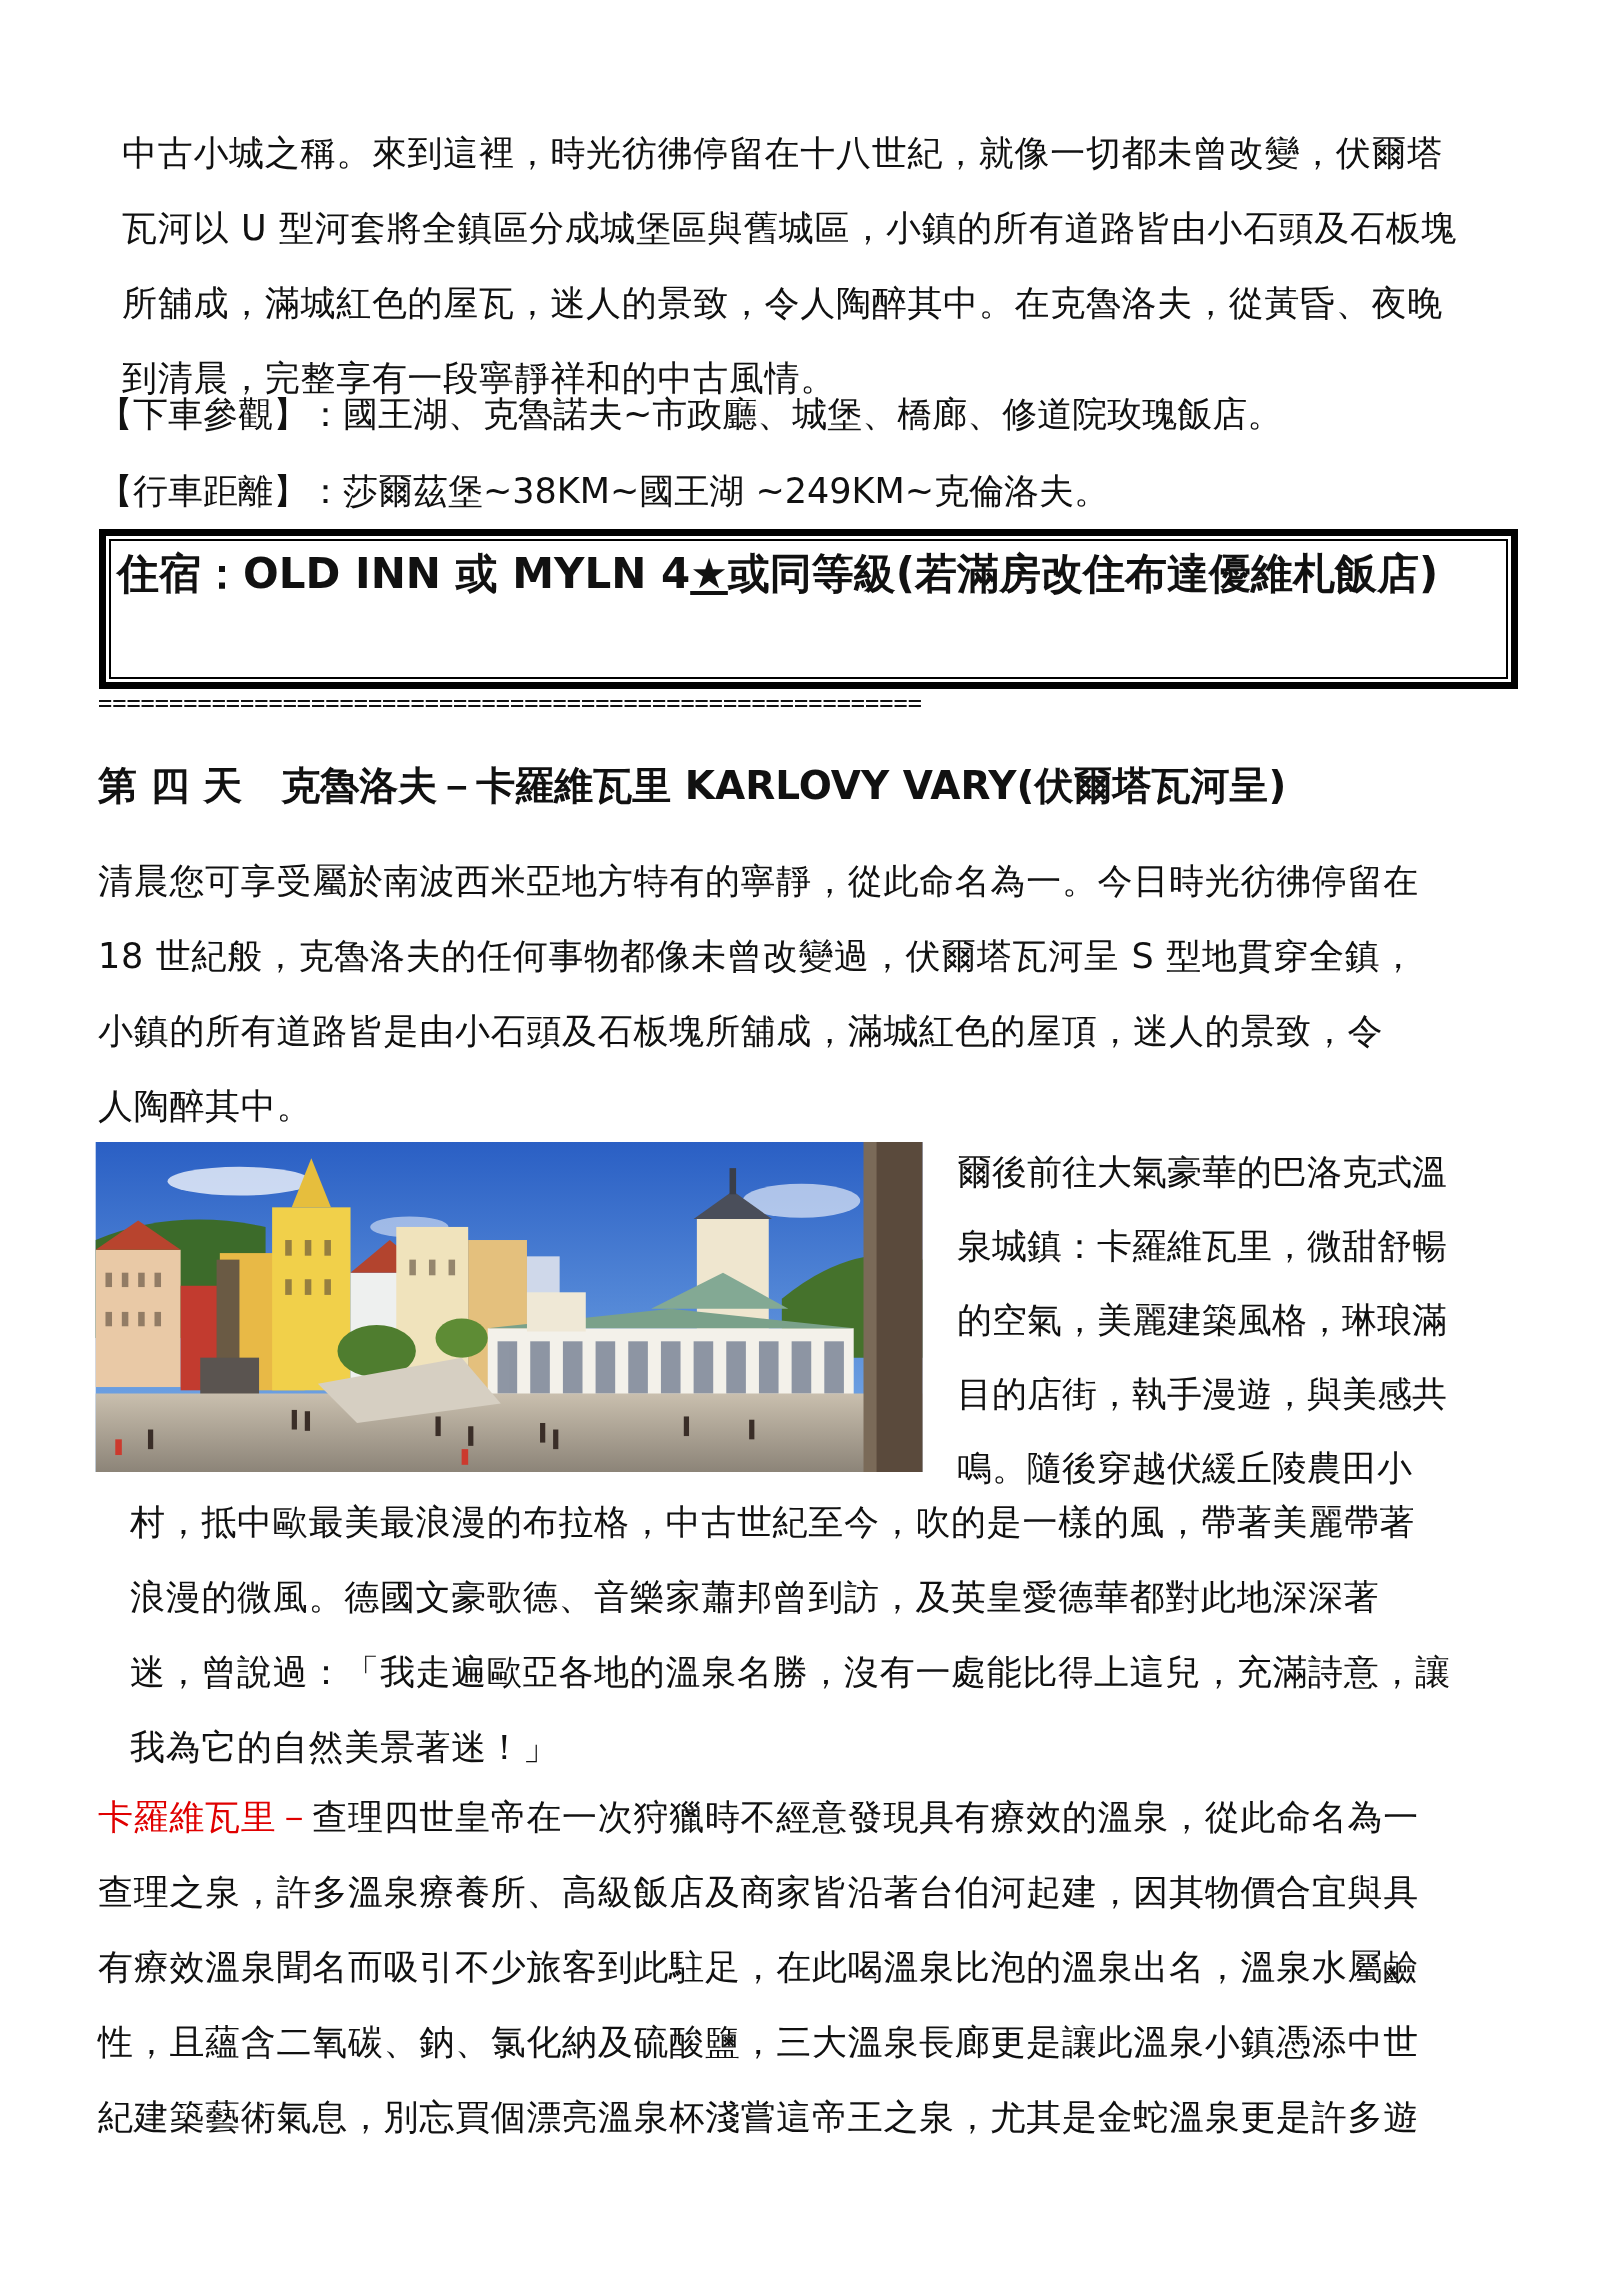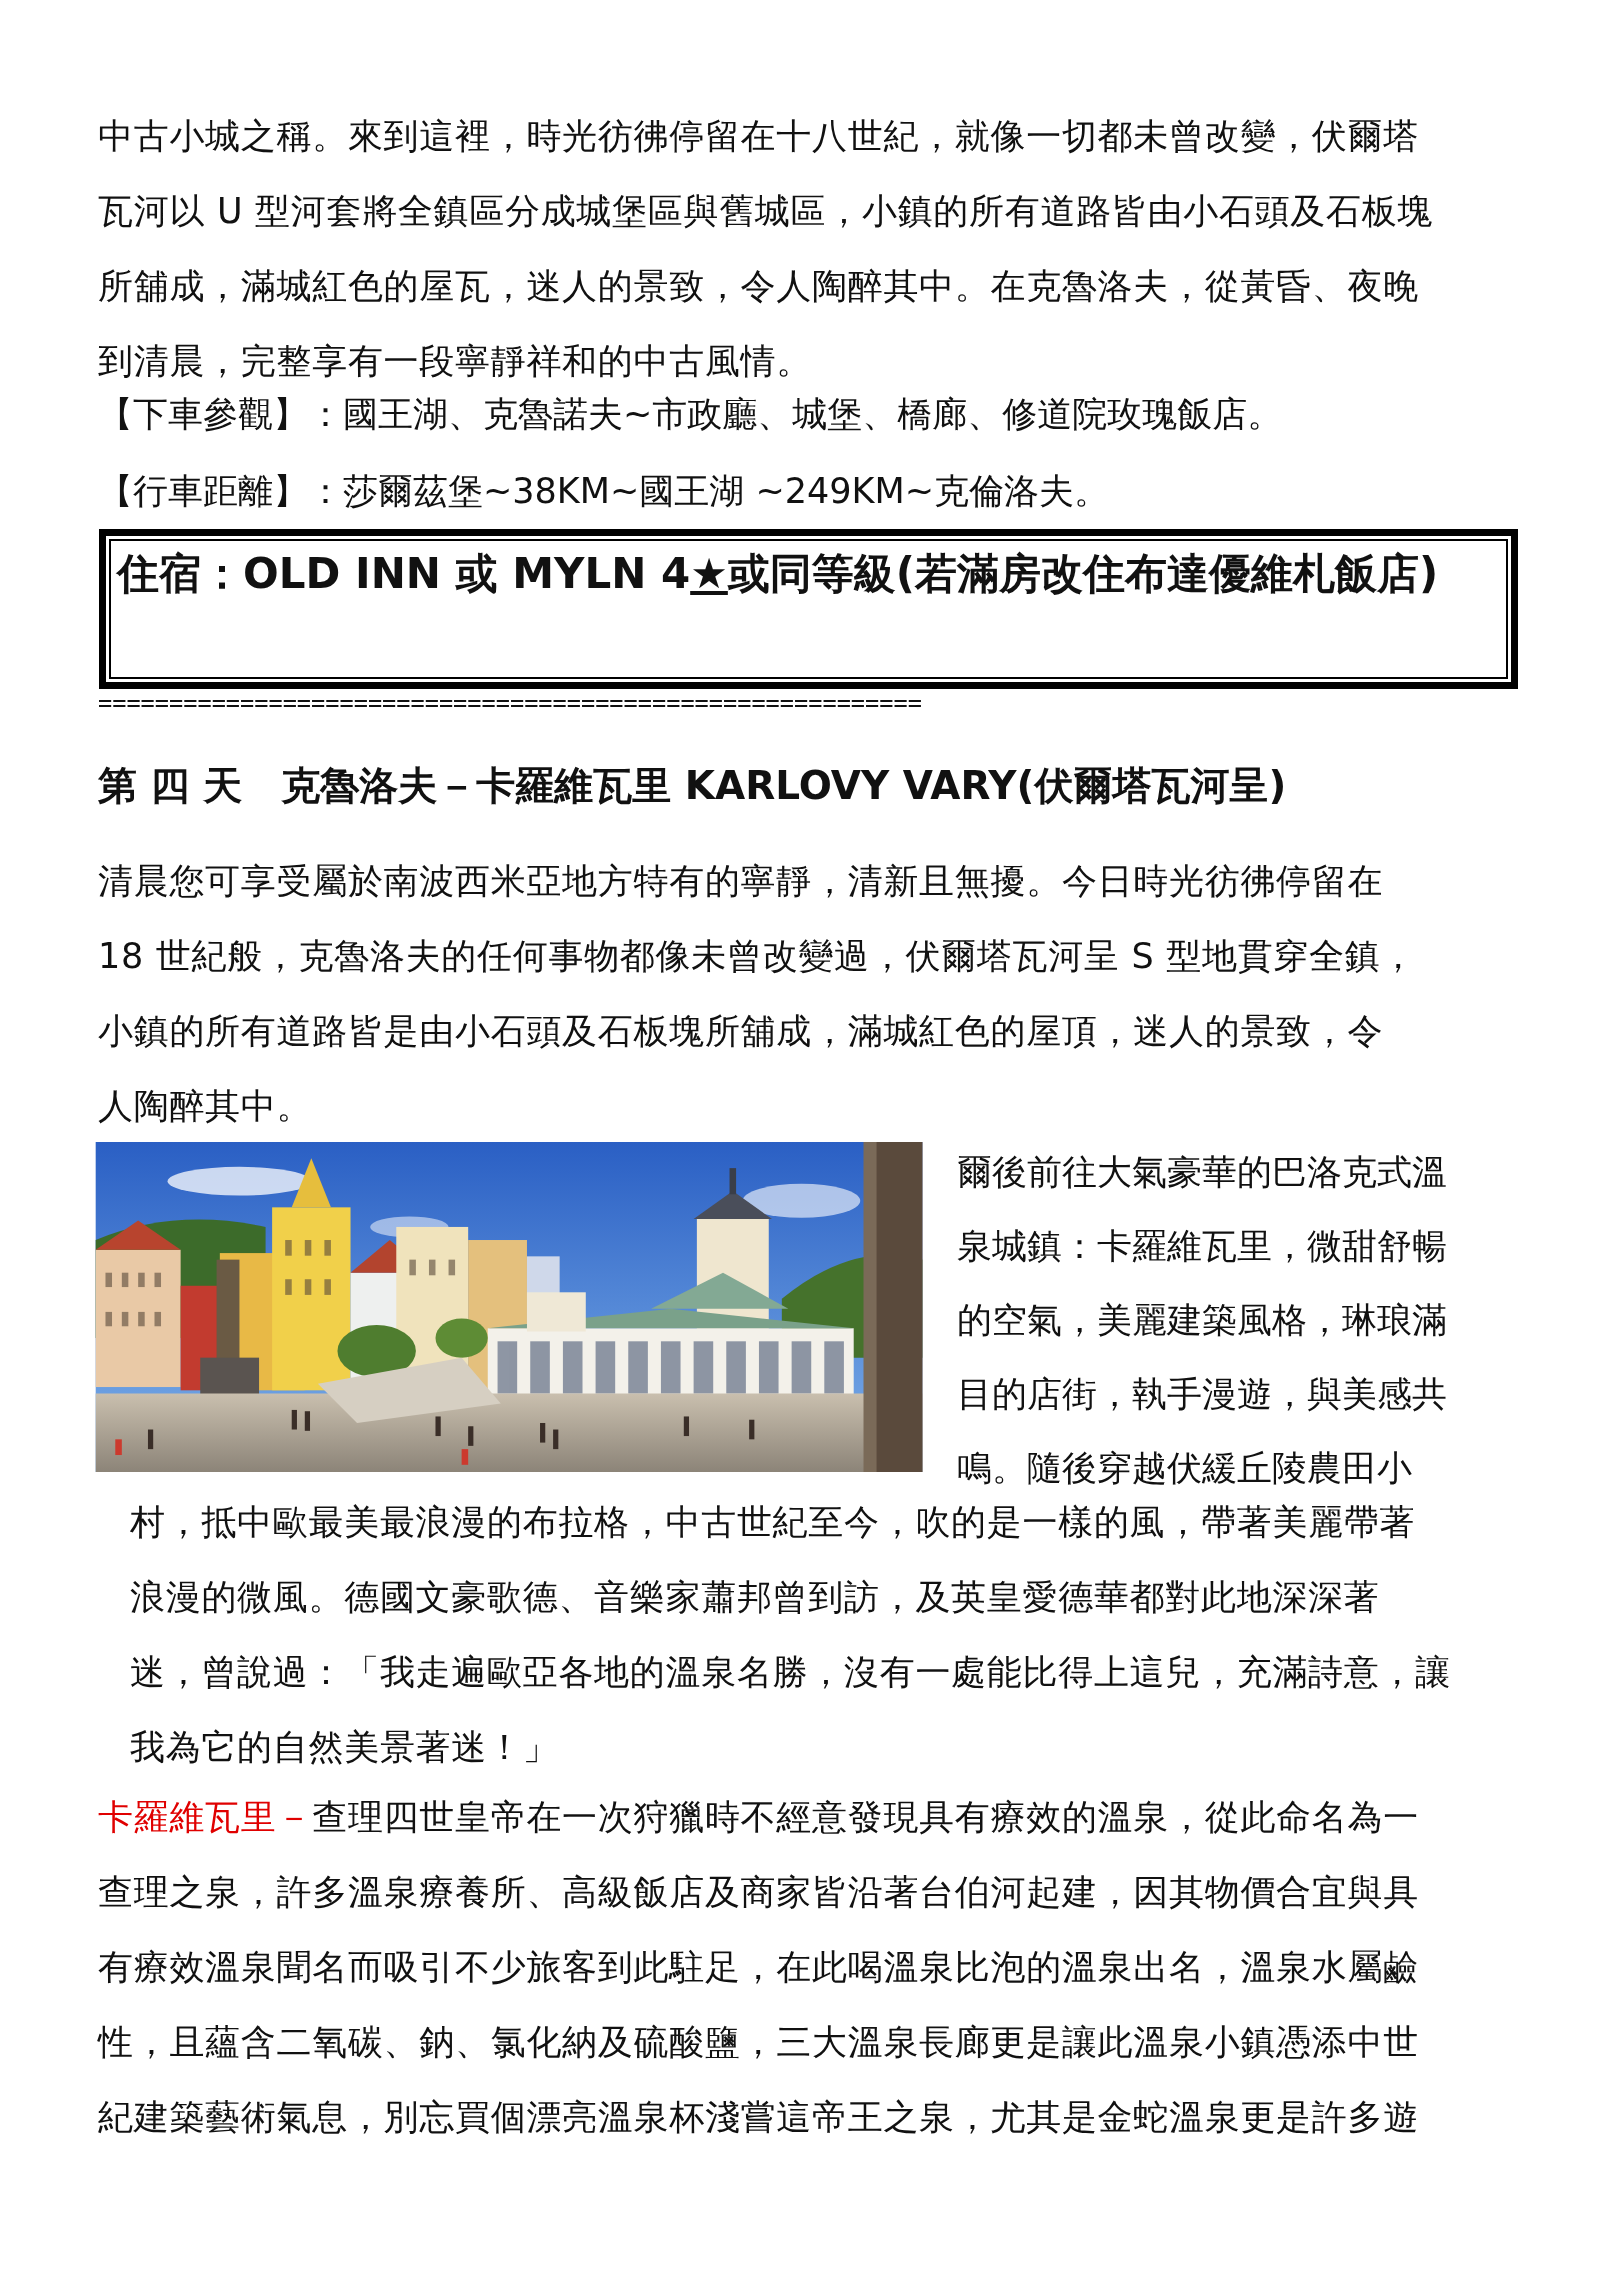--- a/index.html
+++ b/index.html
@@ -1,21 +1,21 @@
 <!DOCTYPE html>
 <html style="font-size:10.5px"><head>
 <meta charset="utf-8">
 <style>
   html, body { margin: 0; padding: 0; background: #ffffff; }
   body { width: 1622px; height: 2295px; position: relative; overflow: hidden;
          font-family: "DejaVu Sans", "Liberation Sans", sans-serif; color: #111; }
   .page { position: absolute; left: 0; top: 0; width: 1622px; height: 2295px; }
   .para { position: absolute; left: 98px; width: 1440px; font-size: 35px; line-height: 75px; letter-spacing: 0.7px; }
   .line { display: block; white-space: nowrap; height: 75px; }
-  .p1 { top: 99px; }
+  .p1 { top: 116px; margin-left: 24px; }
   .info { position: absolute; left: 98px; font-size: 35px; white-space: nowrap; }
   .info1 { top: 391px; }
   .info2 { top: 468px; }
   .meal-table { position: absolute; left: 99px; top: 529px; width: 1419px; height: 160px;
                 border: 7.9px solid #000; box-sizing: border-box; padding: 2.6px; }
   .meal-inner { width: 100%; height: 100%; border: 2px solid #000; box-sizing: border-box; display: flex; flex-direction: column; }
   .row1 { display: flex; height: 65px; border-bottom: 3.3px solid #000; }
   .cell { box-sizing: border-box; font-weight: bold; font-size: 34px; line-height: 65px; padding-left: 6.5px; white-space: nowrap; }
   .c1 { width: 467px; border-right: 1.3px solid #000; }
   .c2 { width: 467px; border-right: 1.3px solid #000; }
@@ -58,21 +58,21 @@
     </div>
   </div>
 
   <div class="sep">
     <div>==========================================================</div>
   </div>
 
   <div class="day-title">第 四 天　克魯洛夫－卡羅維瓦里 KARLOVY VARY(伏爾塔瓦河呈)</div>
 
   <div class="para p2">
-    <span class="line">清晨您可享受屬於南波西米亞地方特有的寧靜，清新且無擾。今日時光彷彿停留在</span>
+    <span class="line">清晨您可享受屬於南波西米亞地方特有的寧靜，從此命名為一。今日時光彷彿停留在</span>
     <span class="line">18 世紀般，克魯洛夫的任何事物都像未曾改變過，伏爾塔瓦河呈 S 型地貫穿全鎮，</span>
     <span class="line">小鎮的所有道路皆是由小石頭及石板塊所舖成，滿城紅色的屋頂，迷人的景致，令</span>
     <span class="line">人陶醉其中。</span>
   </div>
 
   <div class="photo" title="卡羅維瓦里 市場柱廊全景">
     <svg width="828" height="330" viewBox="0 0 1265 505" xmlns="http://www.w3.org/2000/svg">
       <defs>
         <linearGradient id="sky" x1="0" y1="0" x2="0" y2="1">
           <stop offset="0" stop-color="#2a5fc4"></stop>

